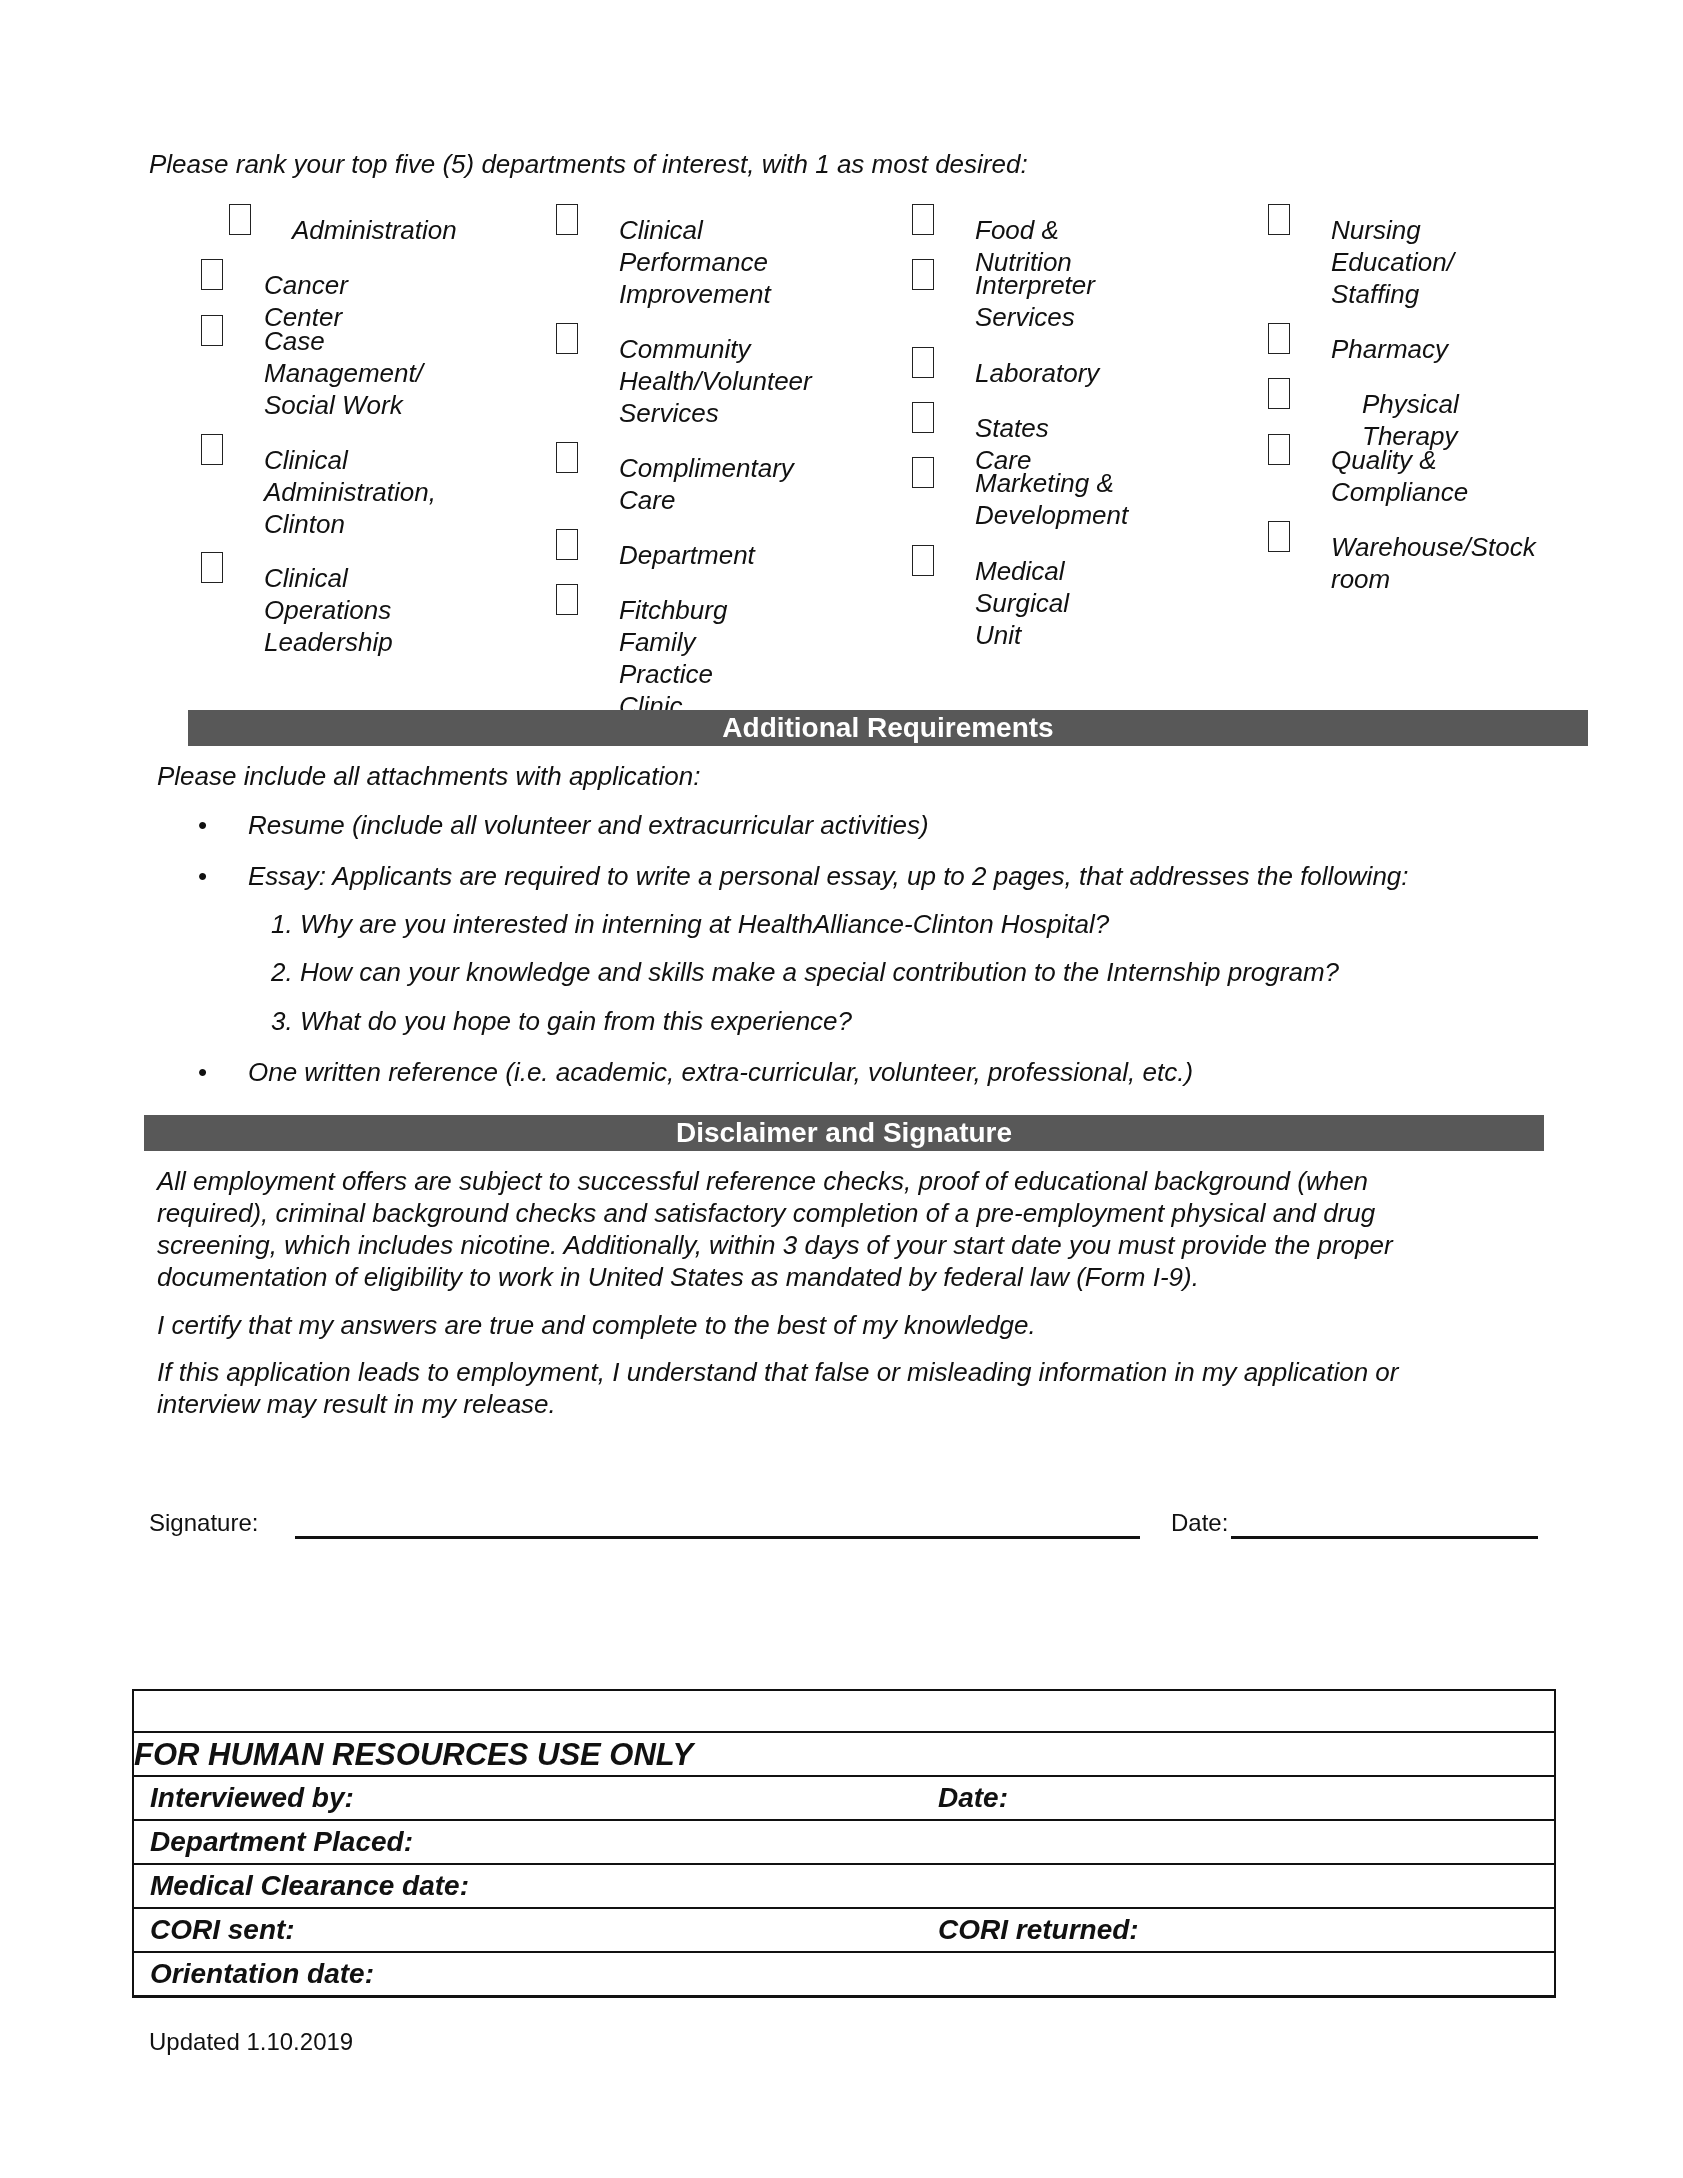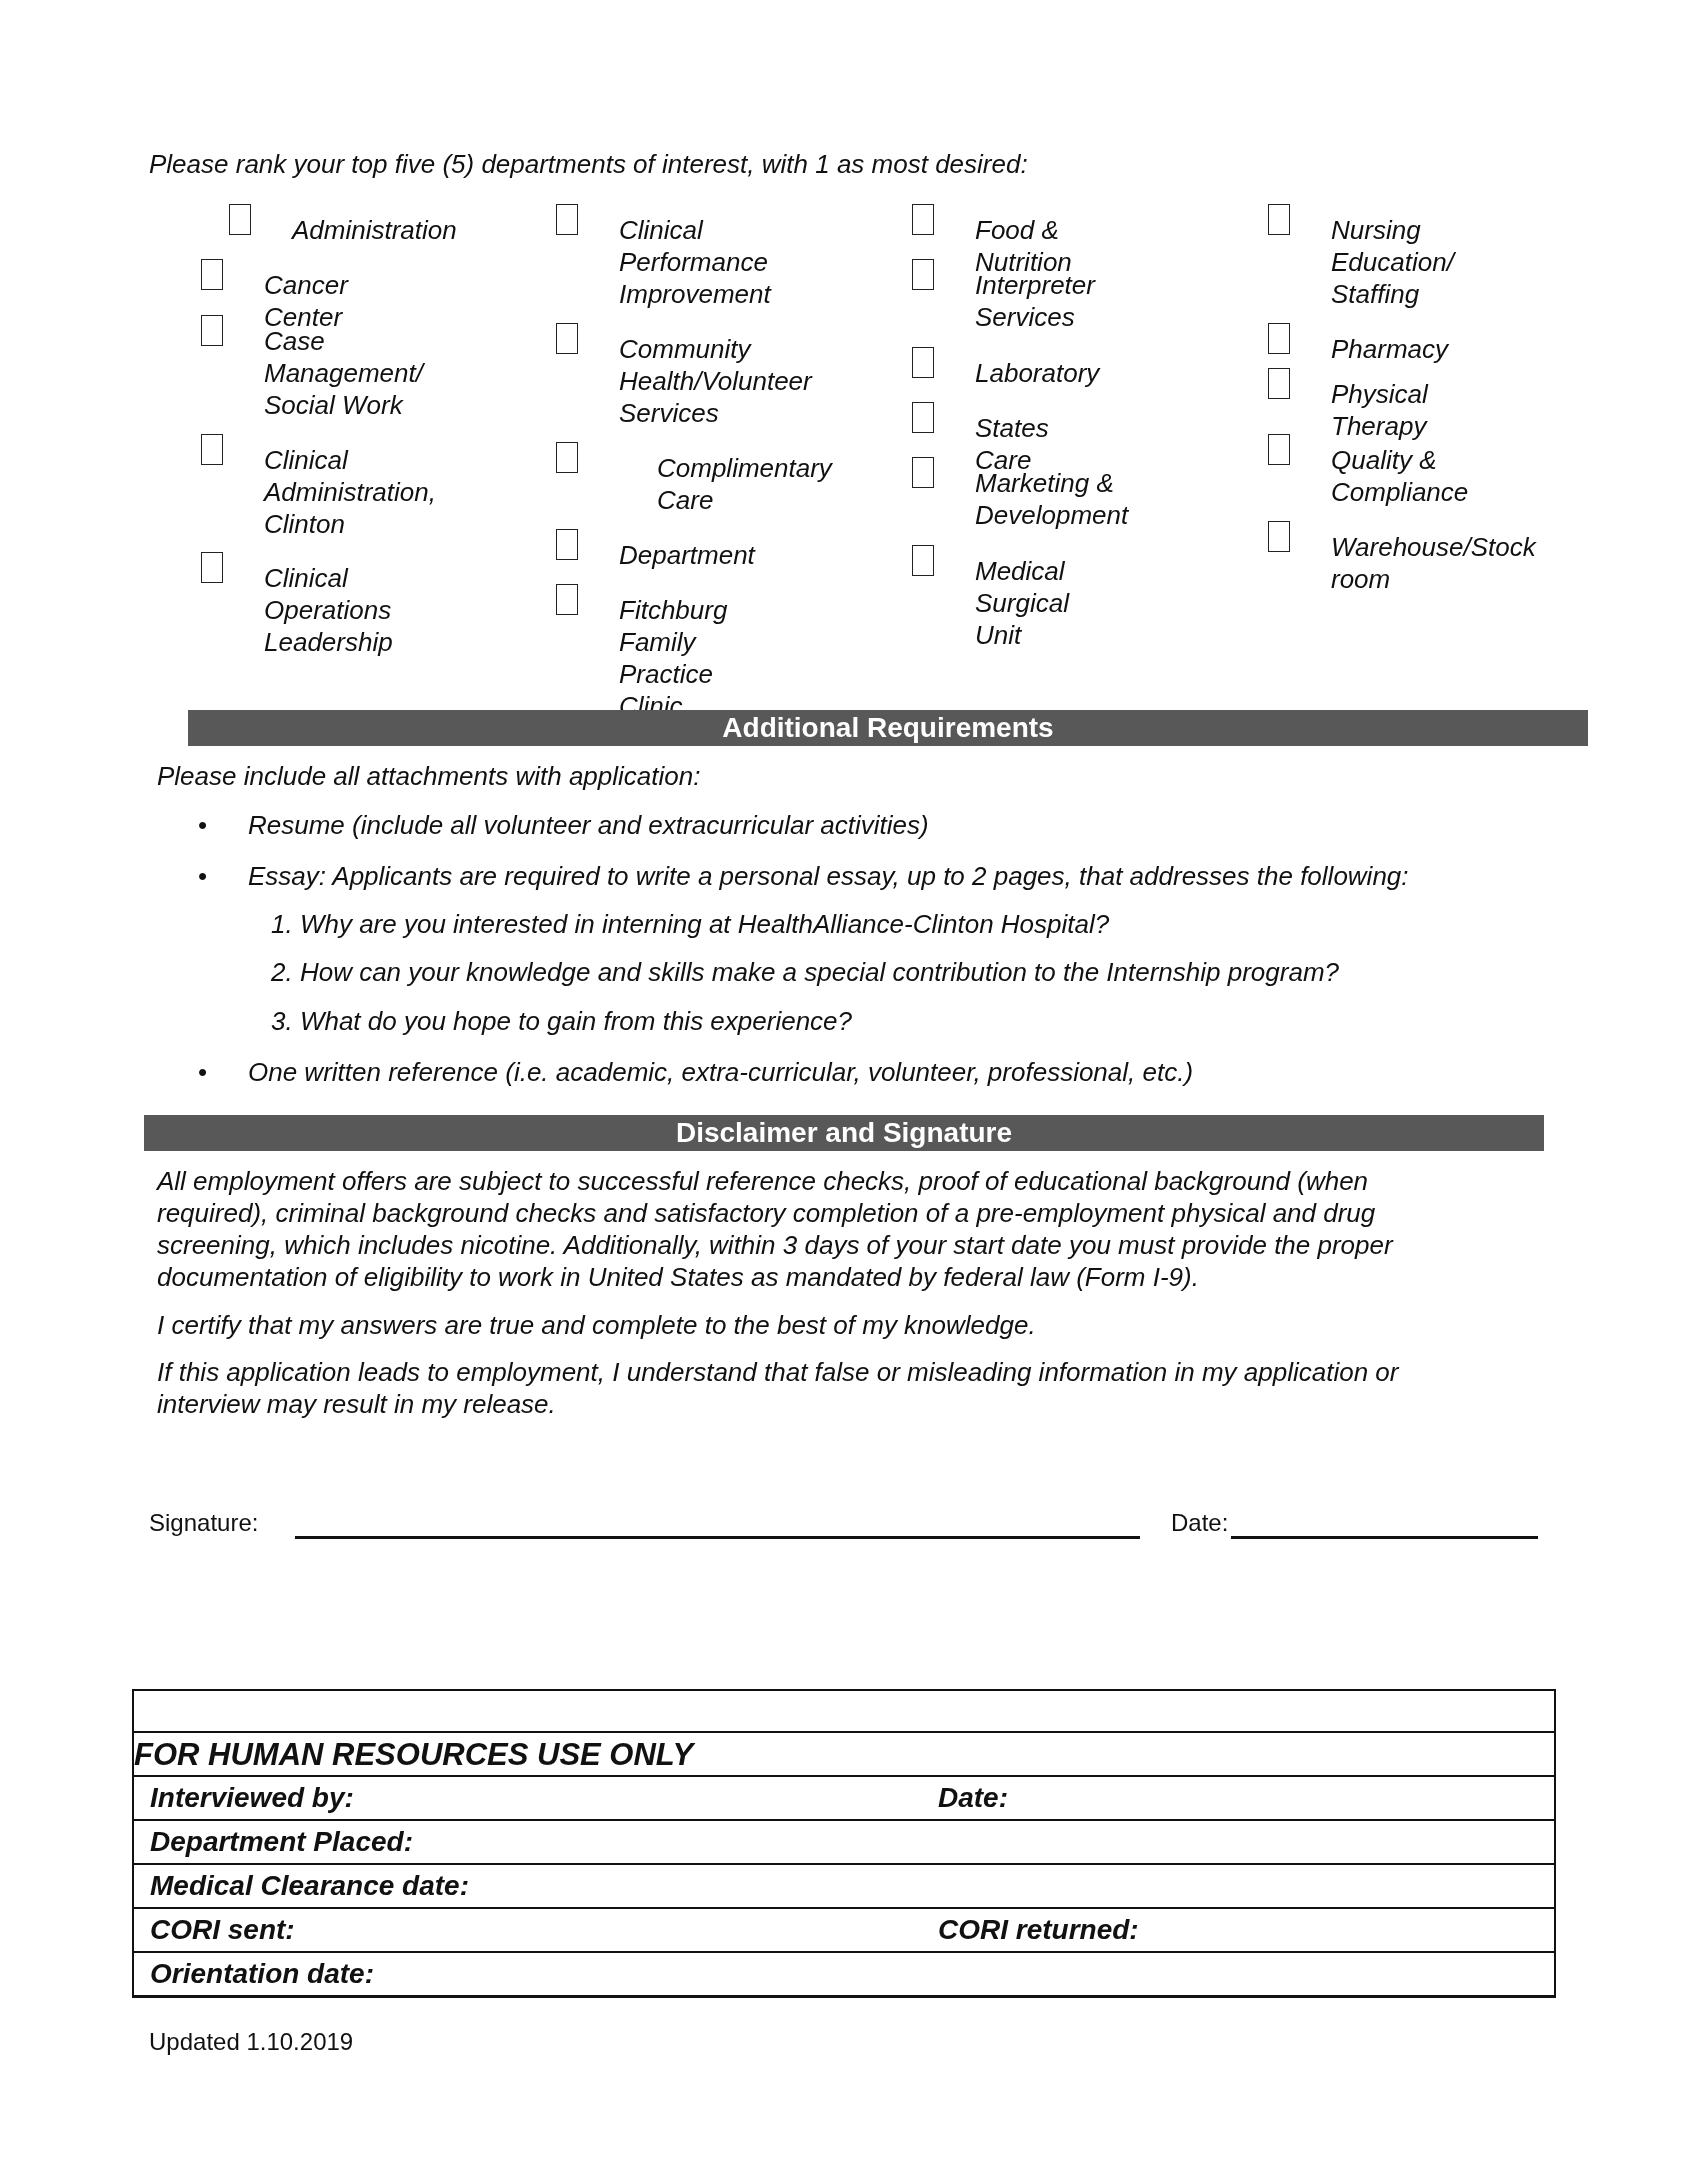--- a/index.html
+++ b/index.html
@@ -92,21 +92,21 @@
     <div class="dlabel">Clinical
 Performance
 Improvement</div>
   </div>
   <div class="dept" style="top:323px;">
     <div class="cbox"></div>
     <div class="dlabel">Community
 Health/Volunteer
 Services</div>
   </div>
-  <div class="dept" style="top:442px;gap:38px;">
+  <div class="dept" style="top:442px;">
     <div class="cbox"></div>
     <div class="dlabel">Complimentary
 Care</div>
   </div>
   <div class="dept" style="top:529px;">
     <div class="cbox"></div>
     <div class="dlabel">Department</div>
   </div>
   <div class="dept" style="top:584px;">
     <div class="cbox"></div>
@@ -149,21 +149,21 @@
   <div class="dept" style="top:204px;">
     <div class="cbox"></div>
     <div class="dlabel">Nursing
 Education/
 Staffing</div>
   </div>
   <div class="dept" style="top:323px;">
     <div class="cbox"></div>
     <div class="dlabel">Pharmacy</div>
   </div>
-  <div class="dept" style="top:368px;">
+  <div class="dept" style="top:378px;gap:31px;">
     <div class="cbox"></div>
     <div class="dlabel">Physical Therapy</div>
   </div>
   <div class="dept" style="top:434px;">
     <div class="cbox"></div>
     <div class="dlabel">Quality &amp;
 Compliance</div>
   </div>
   <div class="dept" style="top:521px;">
     <div class="cbox"></div>

